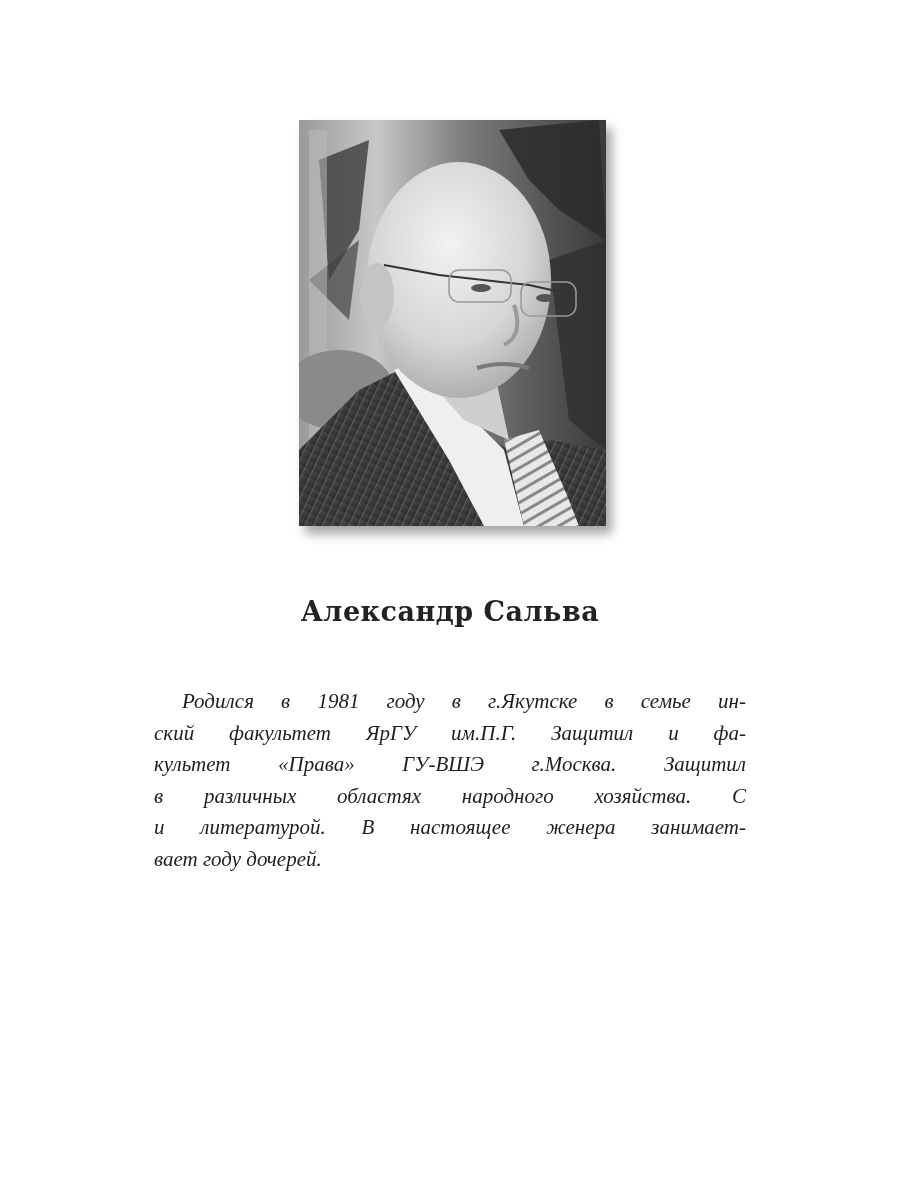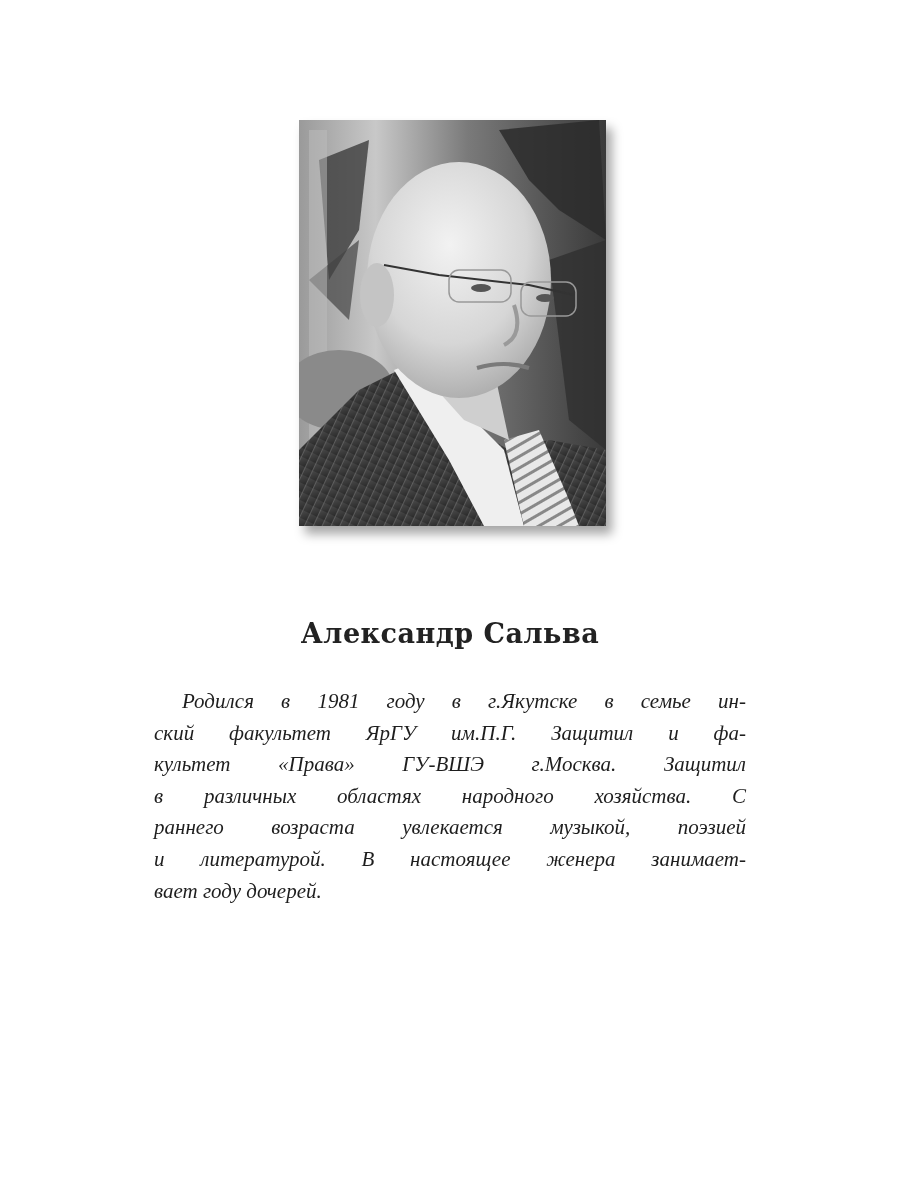--- a/index.html
+++ b/index.html
@@ -7,21 +7,21 @@
     width: 900px; height: 1200px; background: #ffffff; position: relative; overflow: hidden;
     font-family: "DejaVu Serif", "Liberation Serif", serif; color: #1a1a1a;
   }
   .photo-wrap {
     position: absolute; left: 299px; top: 120px; width: 307px; height: 406px;
     box-shadow: 6px 8px 10px rgba(0,0,0,0.35);
     background: #6a6a6a; overflow: hidden;
   }
   .photo-wrap svg { display: block; width: 307px; height: 406px; }
   .author-name {
-    position: absolute; left: 0; width: 900px; top: 618px; text-align: center;
+    position: absolute; left: 0; width: 900px; top: 596px; text-align: center;
     font-family: "DejaVu Serif", "Liberation Serif", serif; font-weight: bold;
     font-size: 27px; letter-spacing: 0.5px; color: #222;
   }
   .bio {
     position: absolute; left: 154px; top: 686px; width: 592px;
     font-family: "Liberation Serif", "DejaVu Serif", serif; font-style: italic;
     font-size: 21px; line-height: 31.6px; color: #1e1e1e; margin: 0;
   }
   .bio .line { display: block; text-align: justify; text-align-last: justify; white-space: nowrap; height: 31.6px; }
   .bio .line.first { text-indent: 28px; }
@@ -92,16 +92,15 @@
   </svg>
 </div>
 
 <div class="author-name">Александр Сальва</div>
 
 <div class="bio">
   <span class="line first">Родился в 1981 году в г.Якутске в семье ин-</span>
   <span class="line">ский факультет ЯрГУ им.П.Г. Защитил и фа-</span>
   <span class="line">культет «Права» ГУ-ВШЭ г.Москва. Защитил</span>
   <span class="line">в различных областях народного хозяйства. С</span>
-  <span class="line">раннего возраста увлекается музыкой, поэзией</span>
   <span class="line">и литературой. В настоящее женера занимает-</span>
   <span class="line last">вает году дочерей.</span>
 </div>
 
 </body></html>

